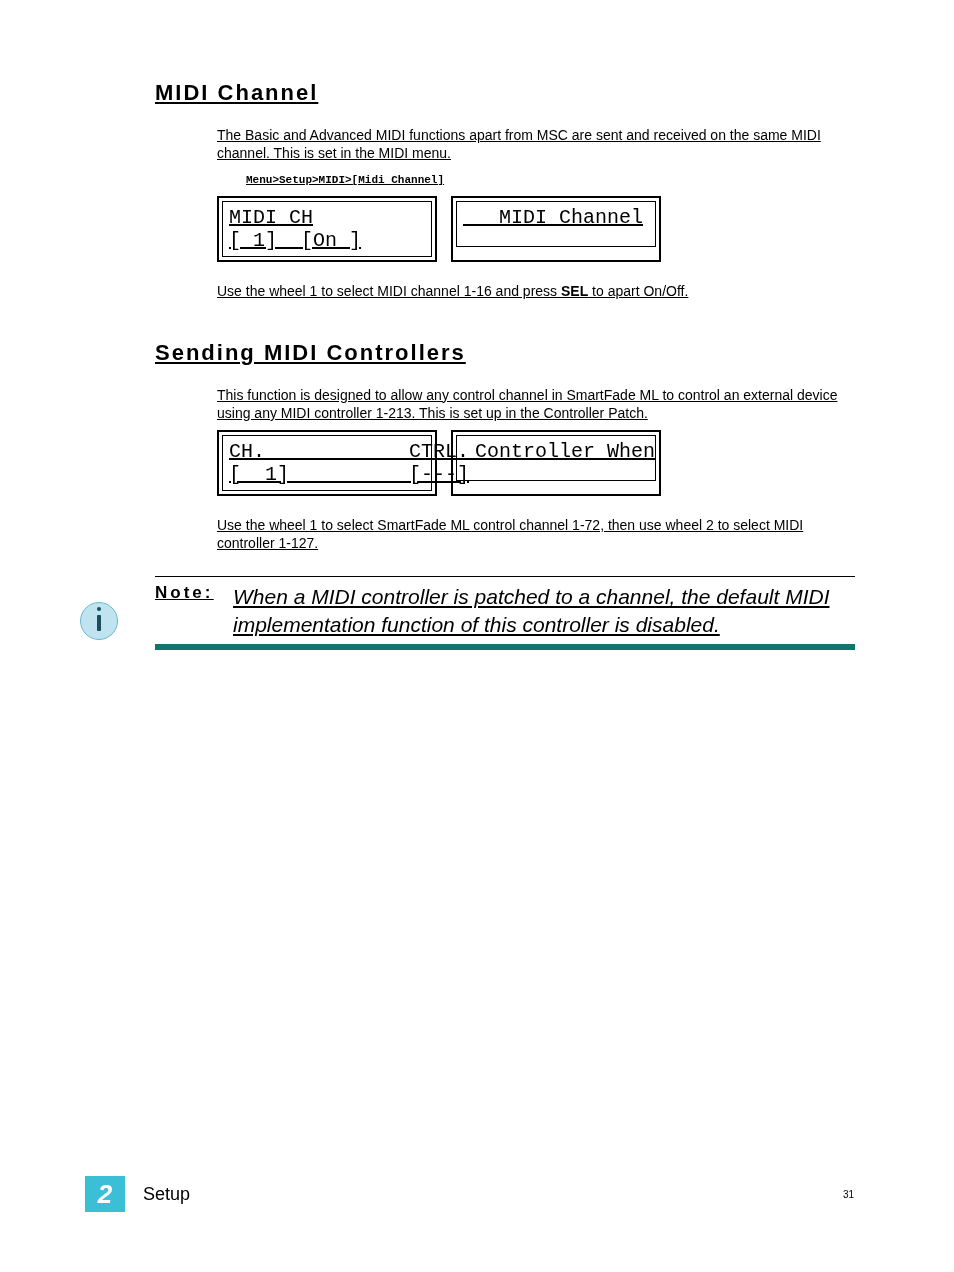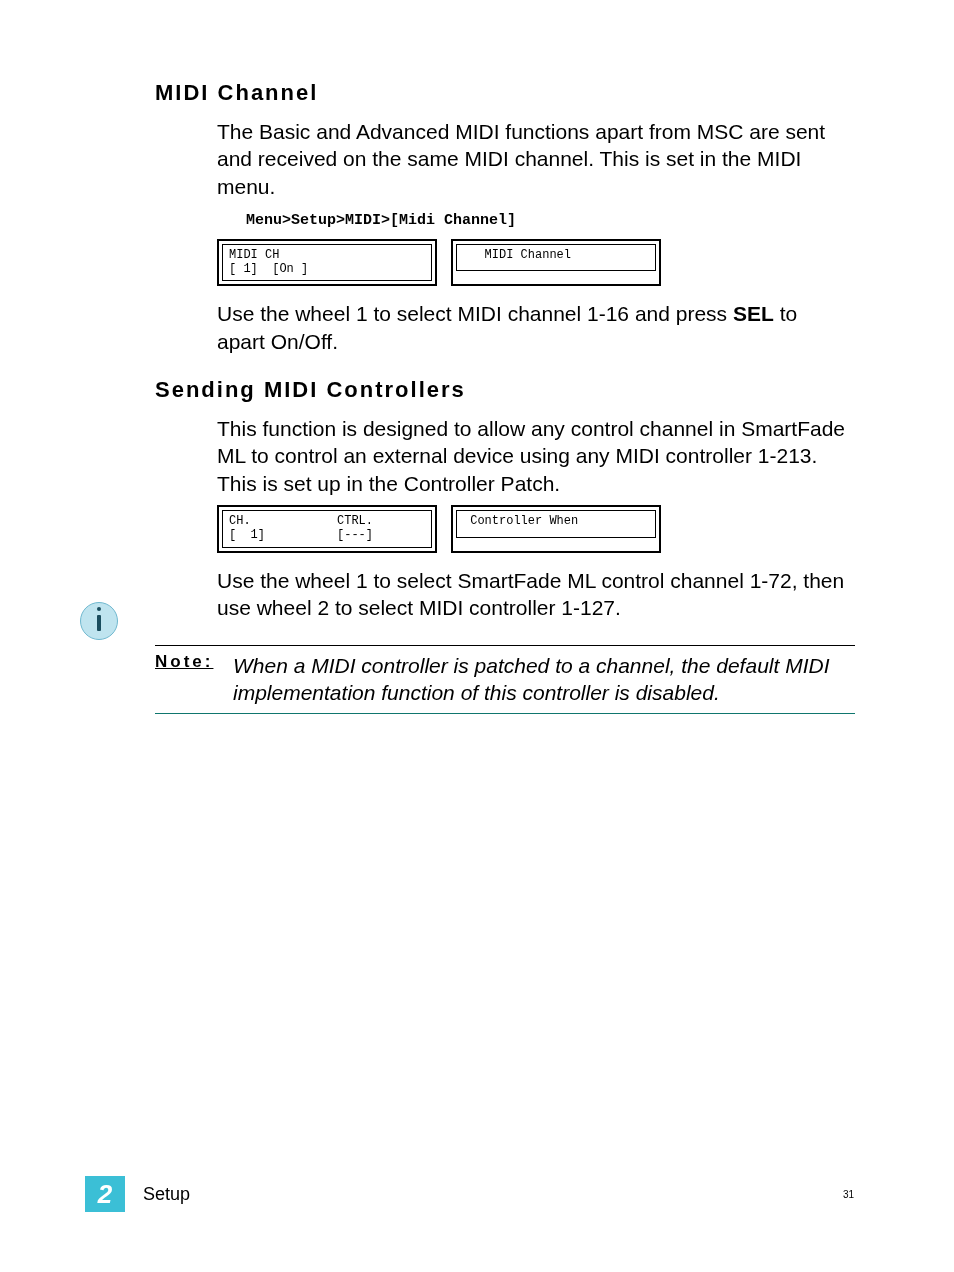--- a/index.html
+++ b/index.html
@@ -15,66 +15,67 @@
   .page {
     position: relative;
     width: 954px;
     height: 1272px;
   }
   .content {
     position: absolute;
     left: 155px;
     top: 80px;
     width: 700px;
+    text-decoration: underline;
   }
   .section-heading {
     font-family: Arial, Helvetica, sans-serif;
     font-weight: 700;
     font-size: 22px;
     letter-spacing: 2px;
     margin: 0 0 10px 0;
   }
   .body-text {
-    font-size: 21px;
+    font-size: 14px;
     line-height: 1.3;
-    margin: 12px 0 8px 62px;
+    margin: 20px 0 8px 62px;
     width: 630px;
   }
   .menu-path {
     font-family: "Courier New", Courier, monospace;
     font-weight: 700;
-    font-size: 15px;
+    font-size: 11px;
     margin: 12px 0 10px 62px;
     padding-left: 29px;
   }
   .lcd-row {
     margin: 8px 0 14px 62px;
     display: flex;
     gap: 14px;
   }
   .lcd-box {
     border: 2px solid #000;
     padding: 3px;
     box-sizing: border-box;
   }
   .lcd-inner {
     border: 1.5px solid #000;
     padding: 4px 6px;
     font-family: "Courier New", Courier, monospace;
-    font-size: 12px;
+    font-size: 20px;
     line-height: 1.15;
     white-space: pre;
     min-height: 2.3em;
     box-sizing: border-box;
   }
   .lcd-wide { width: 220px; }
   .lcd-right { width: 210px; }
   .note-block {
     border-top: 1px solid #000;
-    border-bottom: 1px solid #0f766e;
+    border-bottom: 6px solid #0f766e;
     margin-top: 24px;
     padding: 6px 0;
     display: flex;
   }
   .note-label {
     font-weight: 700;
     letter-spacing: 3px;
     font-size: 17px;
     width: 78px;
     flex-shrink: 0;
@@ -171,21 +172,21 @@
       </div>
       <div class="lcd-box lcd-right">
         <div class="lcd-inner">   MIDI Channel</div>
       </div>
     </div>
 
     <p class="body-text">
       <span>Use the wheel 1 to select MIDI channel 1-16 and press </span><span class="sel-bold">SEL</span><span> to apart On/Off.</span>
     </p>
 
-    <h2 class="section-heading" style="margin-top:22px;">Sending MIDI Controllers</h2>
+    <h2 class="section-heading" style="margin-top:39px;">Sending MIDI Controllers</h2>
 
     <p class="body-text">This function is designed to allow any control channel in SmartFade ML to control an external device using any MIDI controller 1-213. This is set up in the Controller Patch.</p>
 
 
     <div class="lcd-row">
       <div class="lcd-box lcd-wide">
         <div class="lcd-inner">CH.            CTRL.
 [  1]          [---]</div>
       </div>
       <div class="lcd-box lcd-right">

